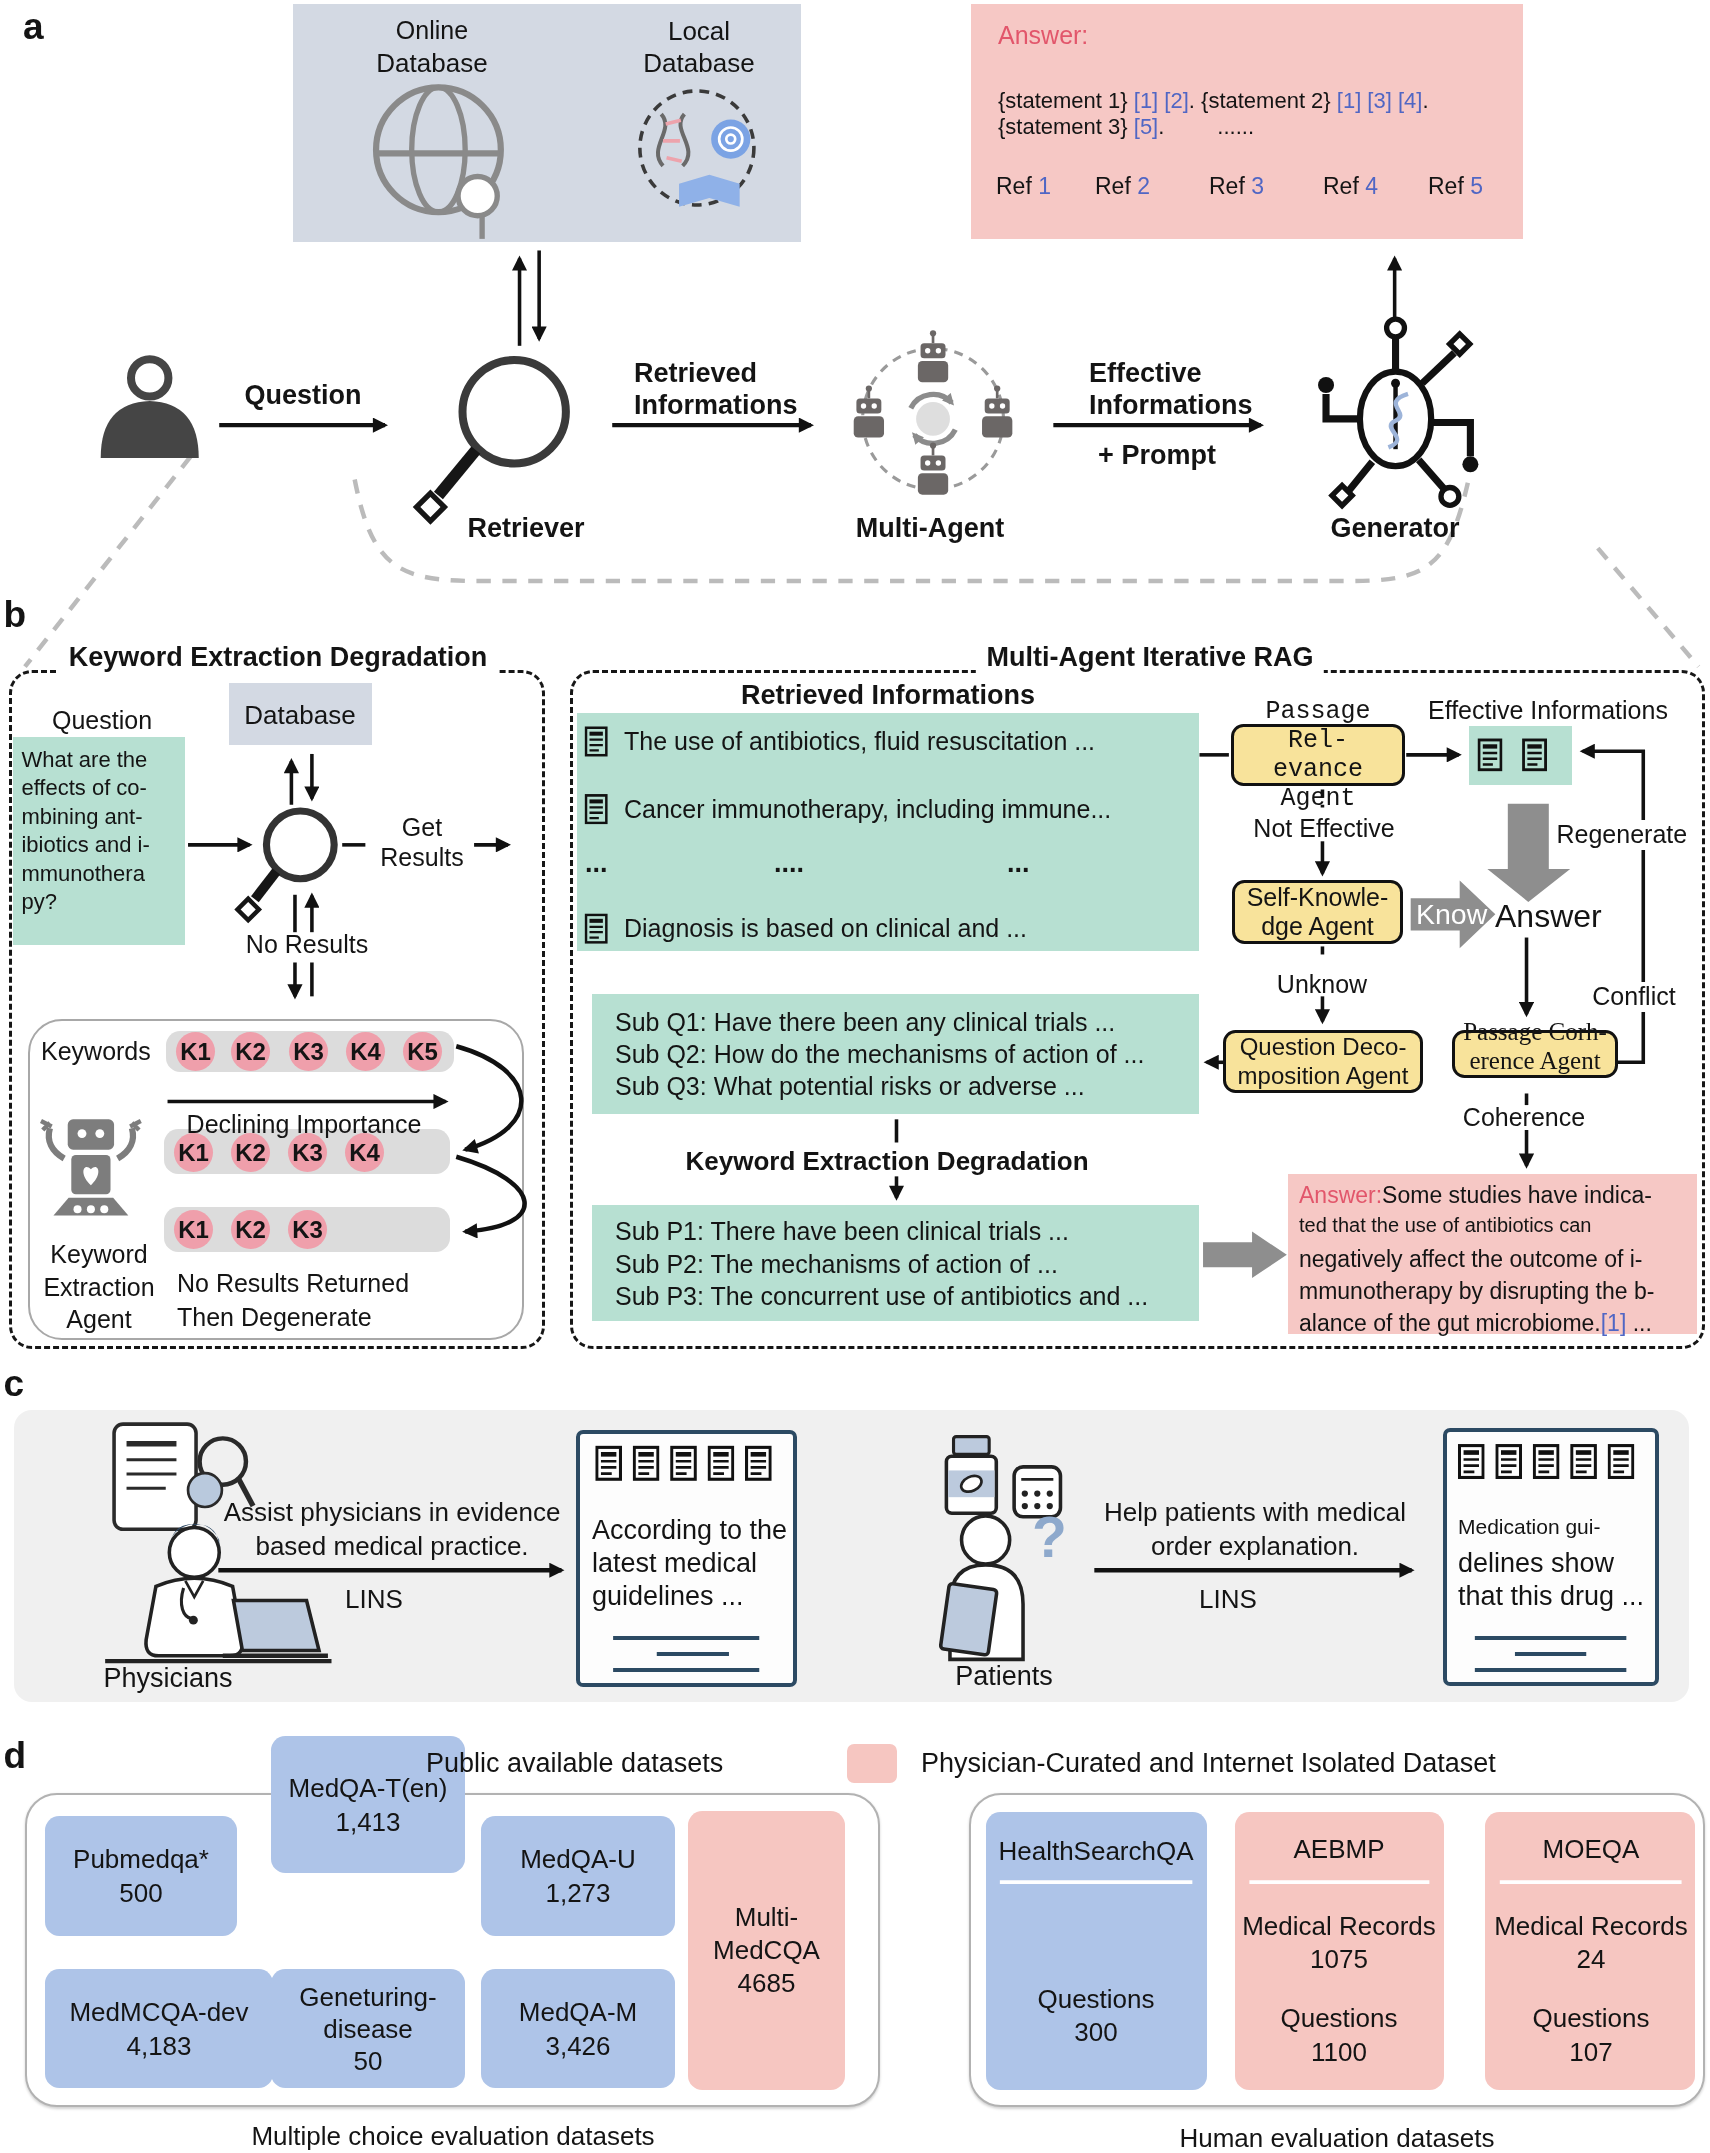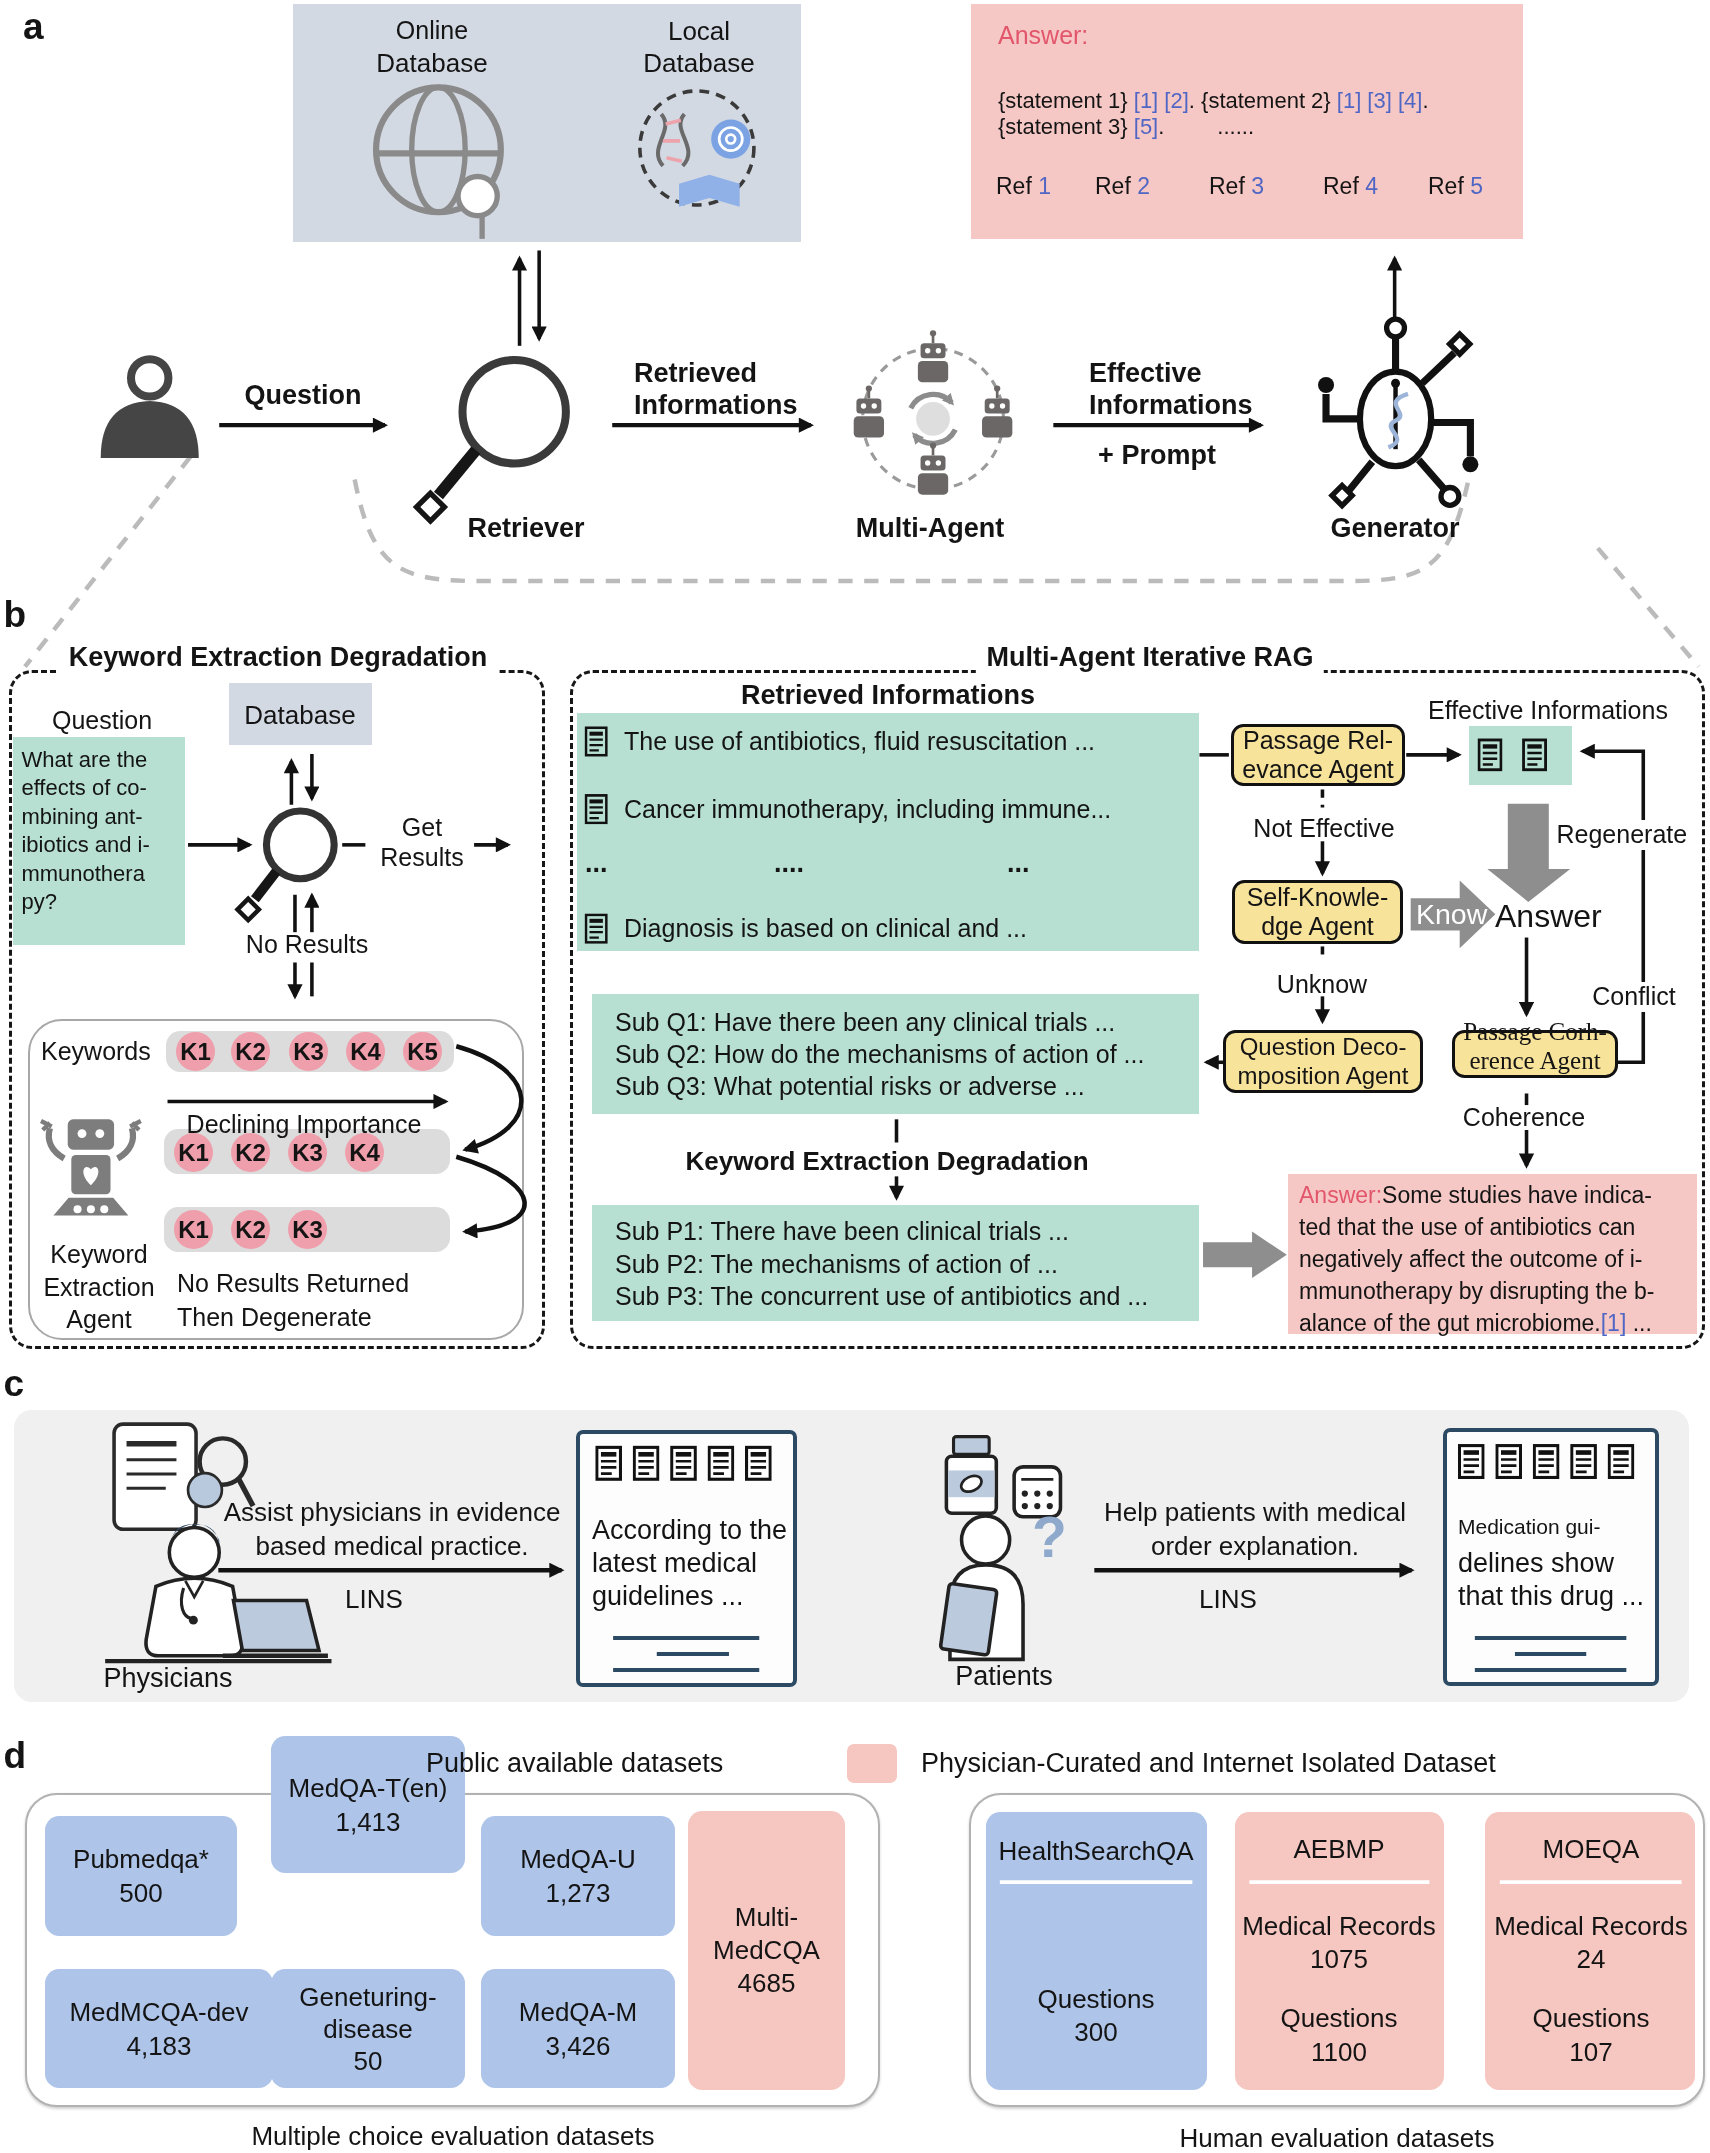--- a/index.html
+++ b/index.html
@@ -386,21 +386,21 @@
     </div>
 
   <div class="t c bold" style="left:888px;top:680px;font-size:27px;">Retrieved Informations</div>
   <div class="t" style="left:624px;top:727px;font-size:25px;">The use of antibiotics, fluid resuscitation ...</div>
   <div class="t" style="left:624px;top:795px;font-size:25px;">Cancer immunotherapy, including immune...</div>
   <div class="t bold" style="left:585px;top:848px;font-size:27px;">...</div>
   <div class="t c bold" style="left:789px;top:848px;font-size:27px;">....</div>
   <div class="t bold" style="left:1007px;top:848px;font-size:27px;">...</div>
   <div class="t" style="left:624px;top:914px;font-size:25px;">Diagnosis is based on clinical and ...</div>
 
-  <div class="bx agent fx" style="left:1231px;top:724px;width:174px;height:62px;">
+  <div class="bx agent fx" style="left:1231px;top:724px;width:174px;height:62px;font-family:Liberation Mono, monospace;">
     <span>Passage Rel-</span>
       <span>evance Agent</span>
   </div>
   <div class="t" style="left:1428px;top:696px;font-size:25px;">Effective Informations</div>
   <div class="t c" style="left:1324px;top:814px;font-size:25px;">Not Effective</div>
   <div class="bx agent fx" style="left:1232px;top:880px;width:171px;height:64px;">
     <span>Self-Knowle-</span>
       <span>dge Agent</span>
   </div>
   <div class="t" style="left:1416px;top:898px;font-size:28.5px;color:#fff;">Know</div>
@@ -422,21 +422,21 @@
   <div class="t" style="left:615px;top:1040px;font-size:25px;">Sub Q2: How do the mechanisms of action of ...</div>
   <div class="t" style="left:615px;top:1072px;font-size:25px;">Sub Q3: What potential risks or adverse  ...</div>
   <div class="t c bold" style="left:887px;top:1146px;font-size:26px;">Keyword Extraction Degradation</div>
   <div class="t" style="left:615px;top:1217px;font-size:25px;">Sub P1: There have been clinical trials ...</div>
   <div class="t" style="left:615px;top:1250px;font-size:25px;">Sub P2: The mechanisms of action of  ...</div>
   <div class="t" style="left:615px;top:1282px;font-size:25px;">Sub P3: The concurrent use of antibiotics and ...</div>
 
   <div class="t" style="left:1299px;top:1182px;font-size:23px;">
     <span class="red">Answer:</span><span>Some studies have indica-</span>
   </div>
-  <div class="t" style="left:1299px;top:1214px;font-size:23px;text-align:center;">ted that the use of antibiotics can</div>
+  <div class="t" style="left:1299px;top:1214px;font-size:20px;text-align:center;">ted that the use of antibiotics can</div>
   <div class="t" style="left:1299px;top:1246px;font-size:23px;">negatively affect the outcome of i-</div>
   <div class="t" style="left:1299px;top:1278px;font-size:23px;">mmunotherapy by disrupting the b-</div>
   <div class="t" style="left:1299px;top:1310px;font-size:23px;text-align:center;">
     <span>alance of the gut microbiome.</span><span class="blue">[1]</span><span> ...</span>
   </div>
 
   <div class="t c" style="left:392px;top:1497px;font-size:26px;">Assist physicians in evidence</div>
   <div class="t c" style="left:392px;top:1531px;font-size:26px;">based medical practice.</div>
   <div class="t c" style="left:374px;top:1584px;font-size:26px;">LINS</div>
   <div class="t c" style="left:168px;top:1663px;font-size:27px;">Physicians</div>

